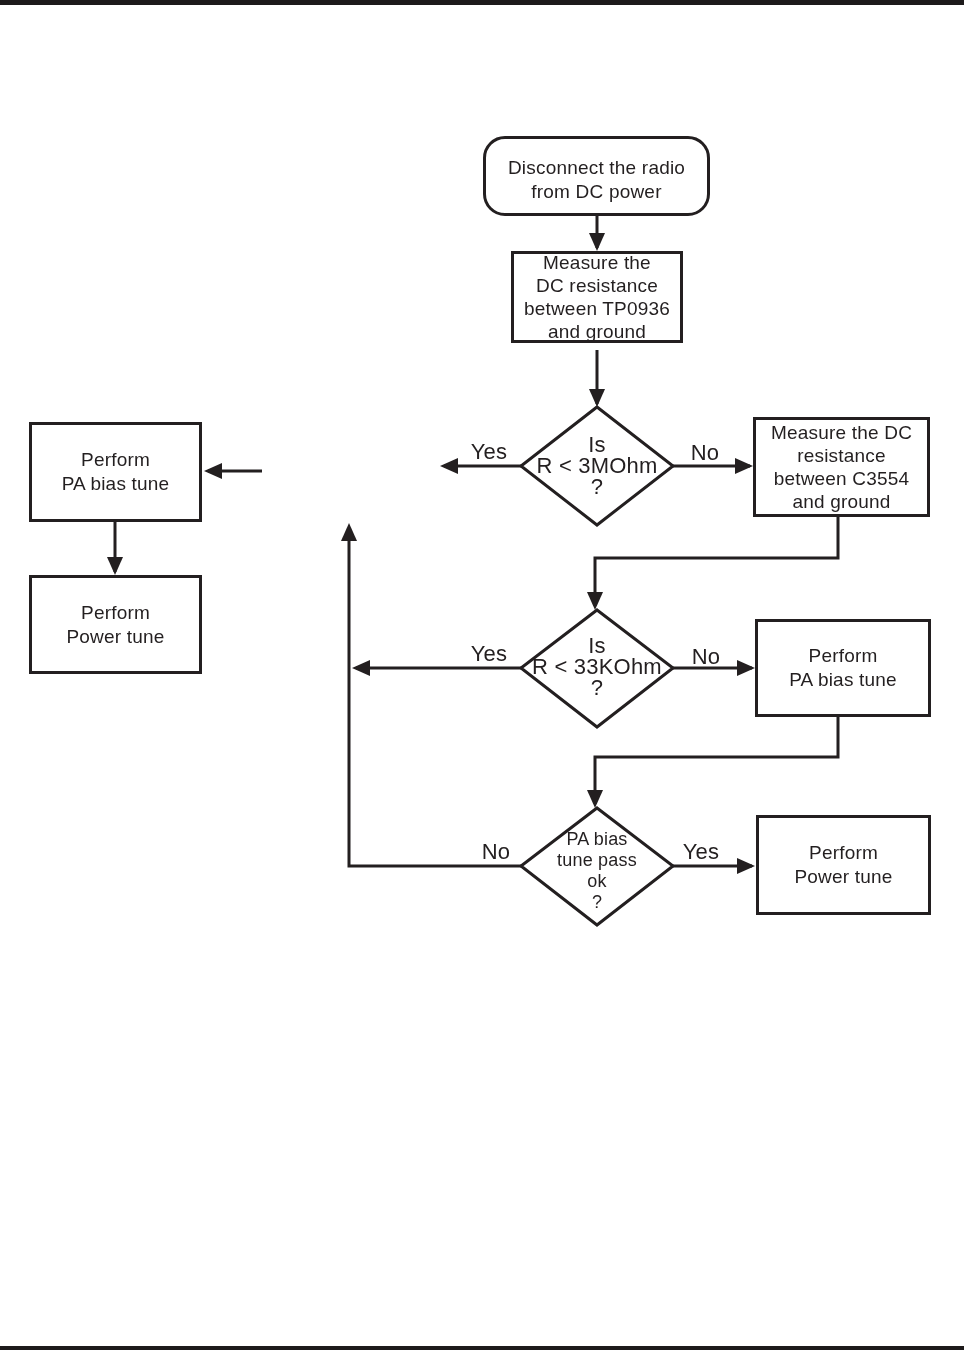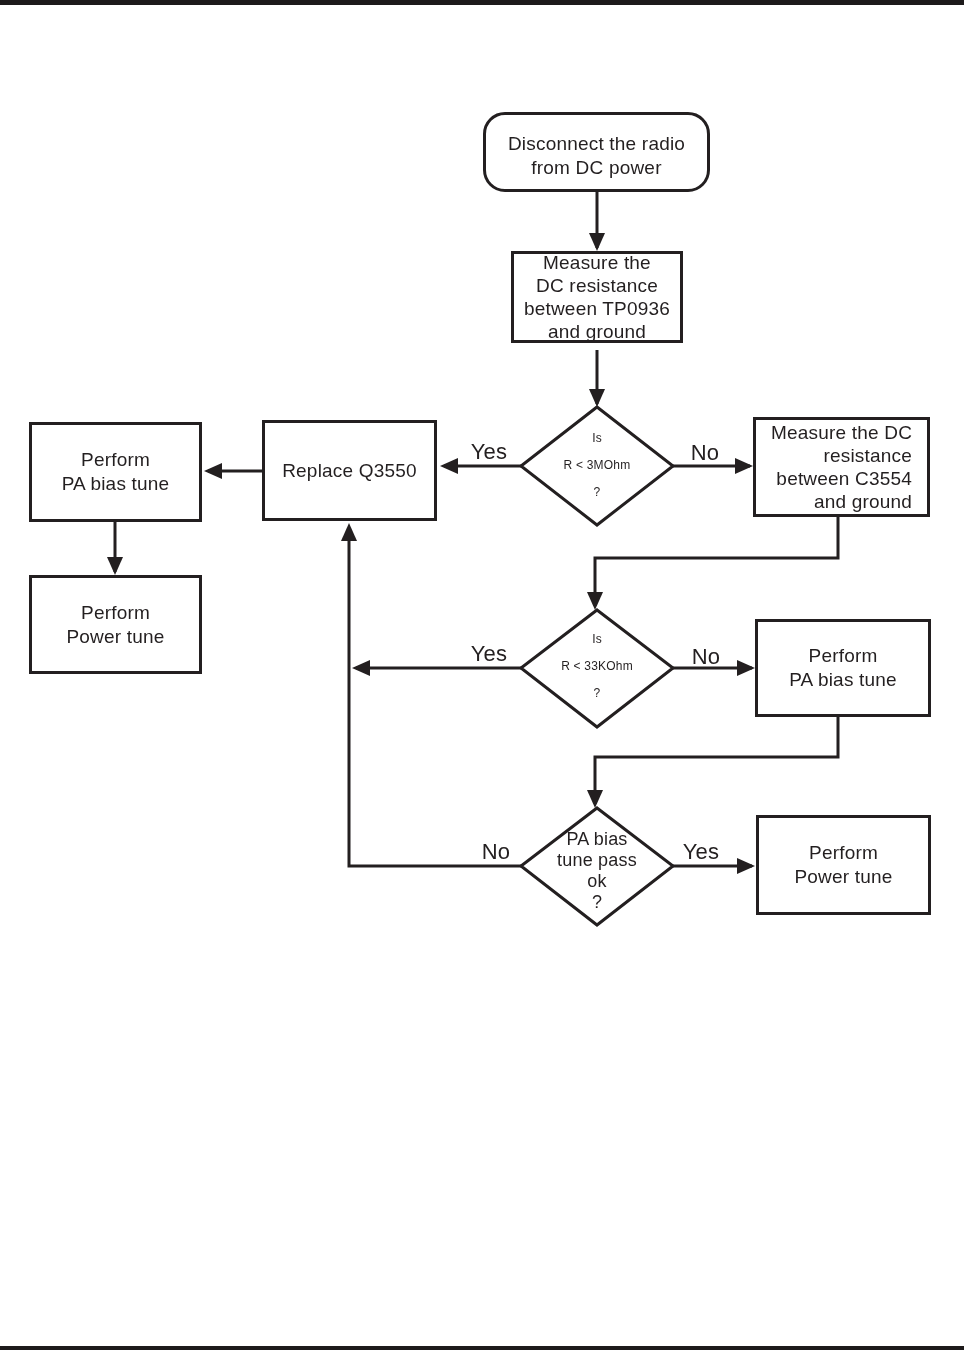--- a/index.html
+++ b/index.html
@@ -23,28 +23,28 @@
     background: #ffffff;
     display: flex;
     align-items: center;
     justify-content: center;
     text-align: center;
     font-size: 19px;
     line-height: 24px;
     white-space: pre-line;
     letter-spacing: 0.2px;
   }
-  .node.rounded { border-radius: 22px; }
+  .node.rounded { border-radius: 22px; margin-top: 24px; }
   .node.tight { line-height: 23px; }
   .dlabel {
     position: absolute;
     transform: translate(-50%, -50%);
     text-align: center;
-    font-size: 12px;
-    line-height: 27px;
+    font-size: 22px;
+    line-height: 21px;
     white-space: pre-line;
     letter-spacing: 0.2px;
   }
   .dlabel.compact { font-size: 18px; line-height: 21px; }
   .elabel {
     position: absolute;
     transform: translate(-50%, -50%);
     font-size: 22px;
     letter-spacing: 0.2px;
   }
@@ -97,35 +97,32 @@
 from DC power</span>
   </div>
 
   <div class="node tight" style="left:511px; top:251px; width:172px; height:92px;">
     <span>Measure the
 DC resistance
 between TP0936
 and ground</span>
   </div>
 
-  <div class="node" style="left:262px; top:420px; width:175px; height:101px;">
-    <span>Replace Q3550</span>
-  </div>
 
   <div class="node" style="left:29px; top:422px; width:173px; height:100px;">
     <span>Perform
 PA bias tune</span>
   </div>
 
   <div class="node" style="left:29px; top:575px; width:173px; height:99px;">
     <span>Perform
 Power tune</span>
   </div>
 
-  <div class="node tight" style="left:753px; top:417px; width:177px; height:100px;text-align:right;">
+  <div class="node tight" style="left:753px; top:417px; width:177px; height:100px;">
     <span>Measure the DC
 resistance
 between C3554
 and ground</span>
   </div>
 
   <div class="node" style="left:755px; top:619px; width:176px; height:98px;">
     <span>Perform
 PA bias tune</span>
   </div>

